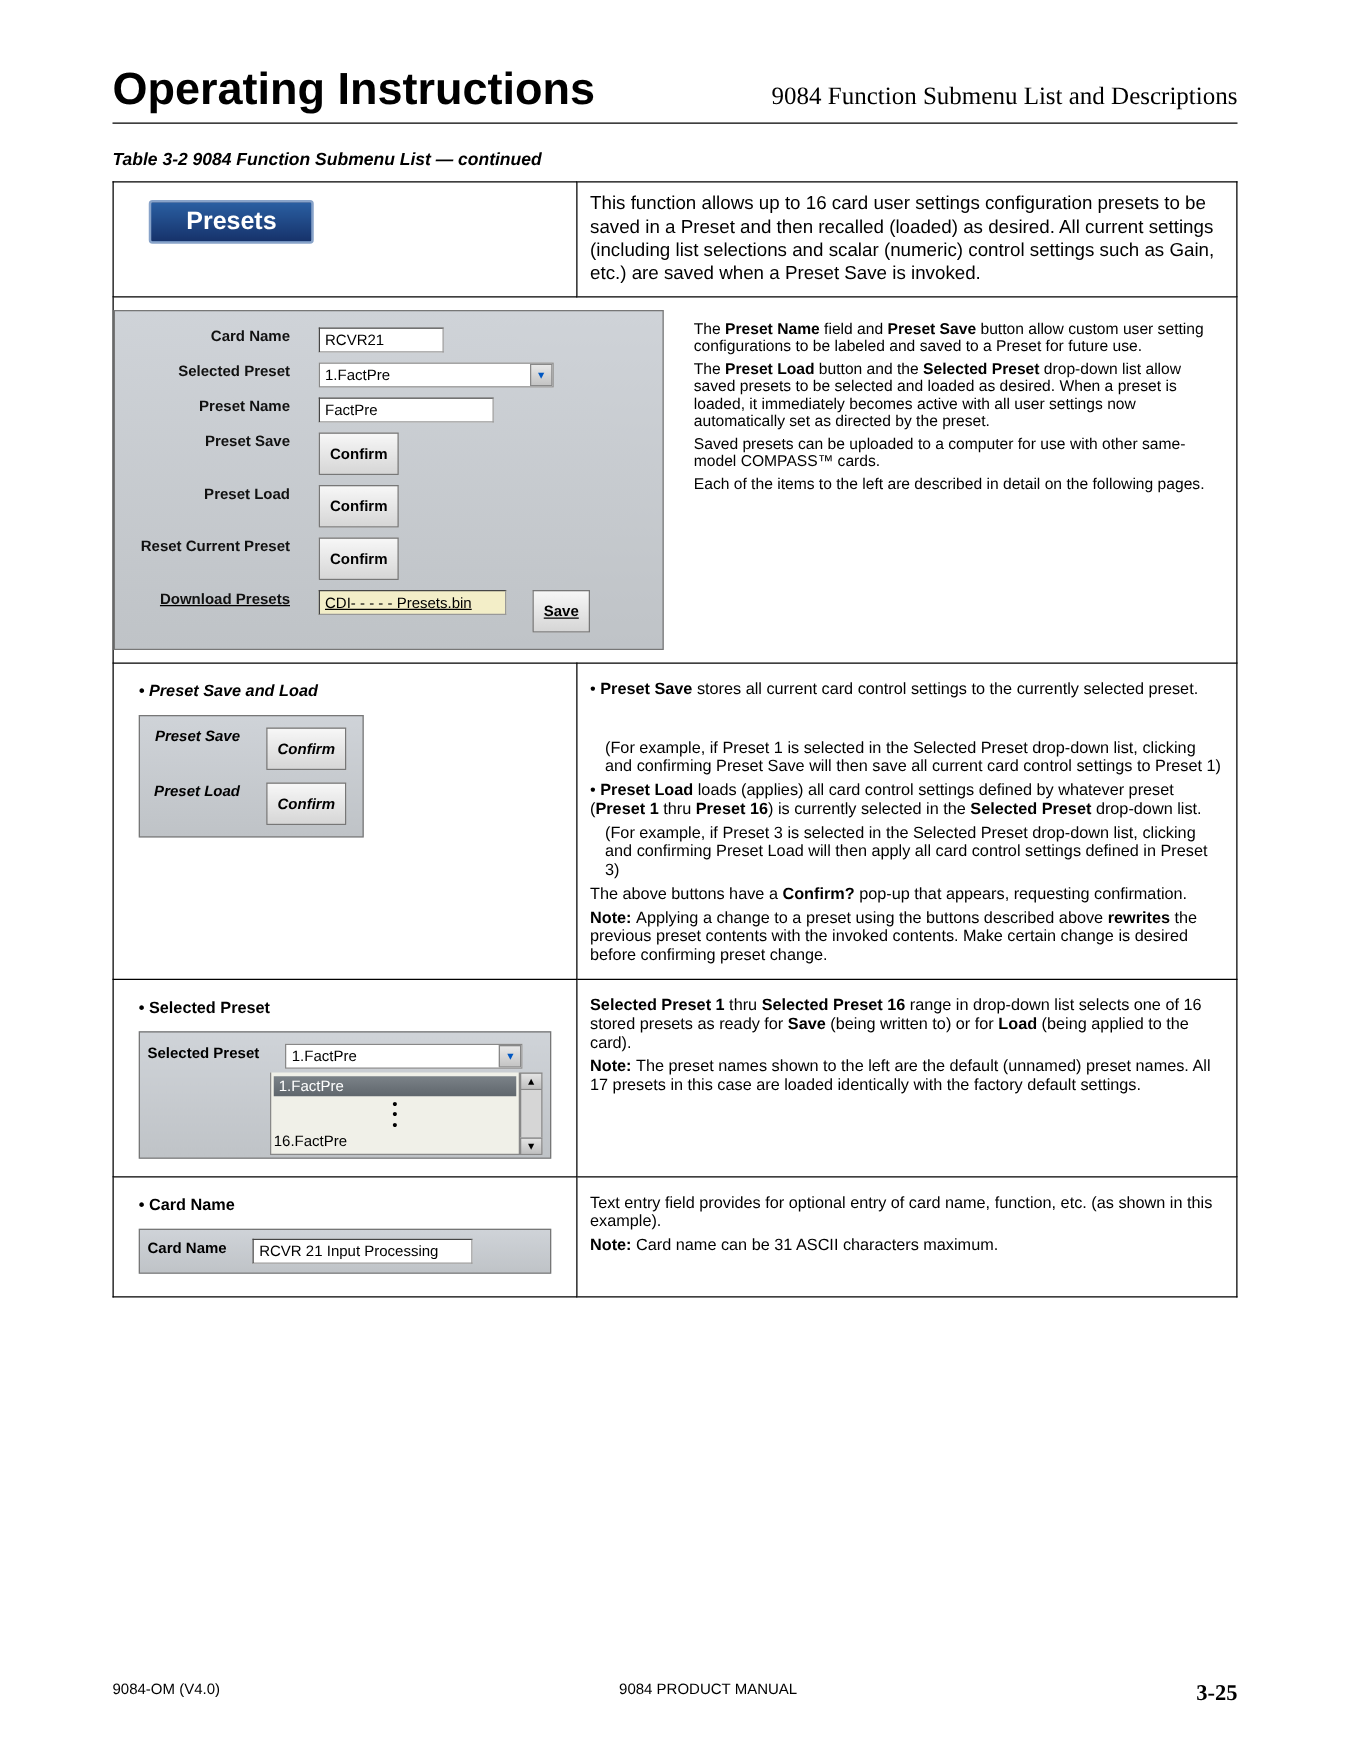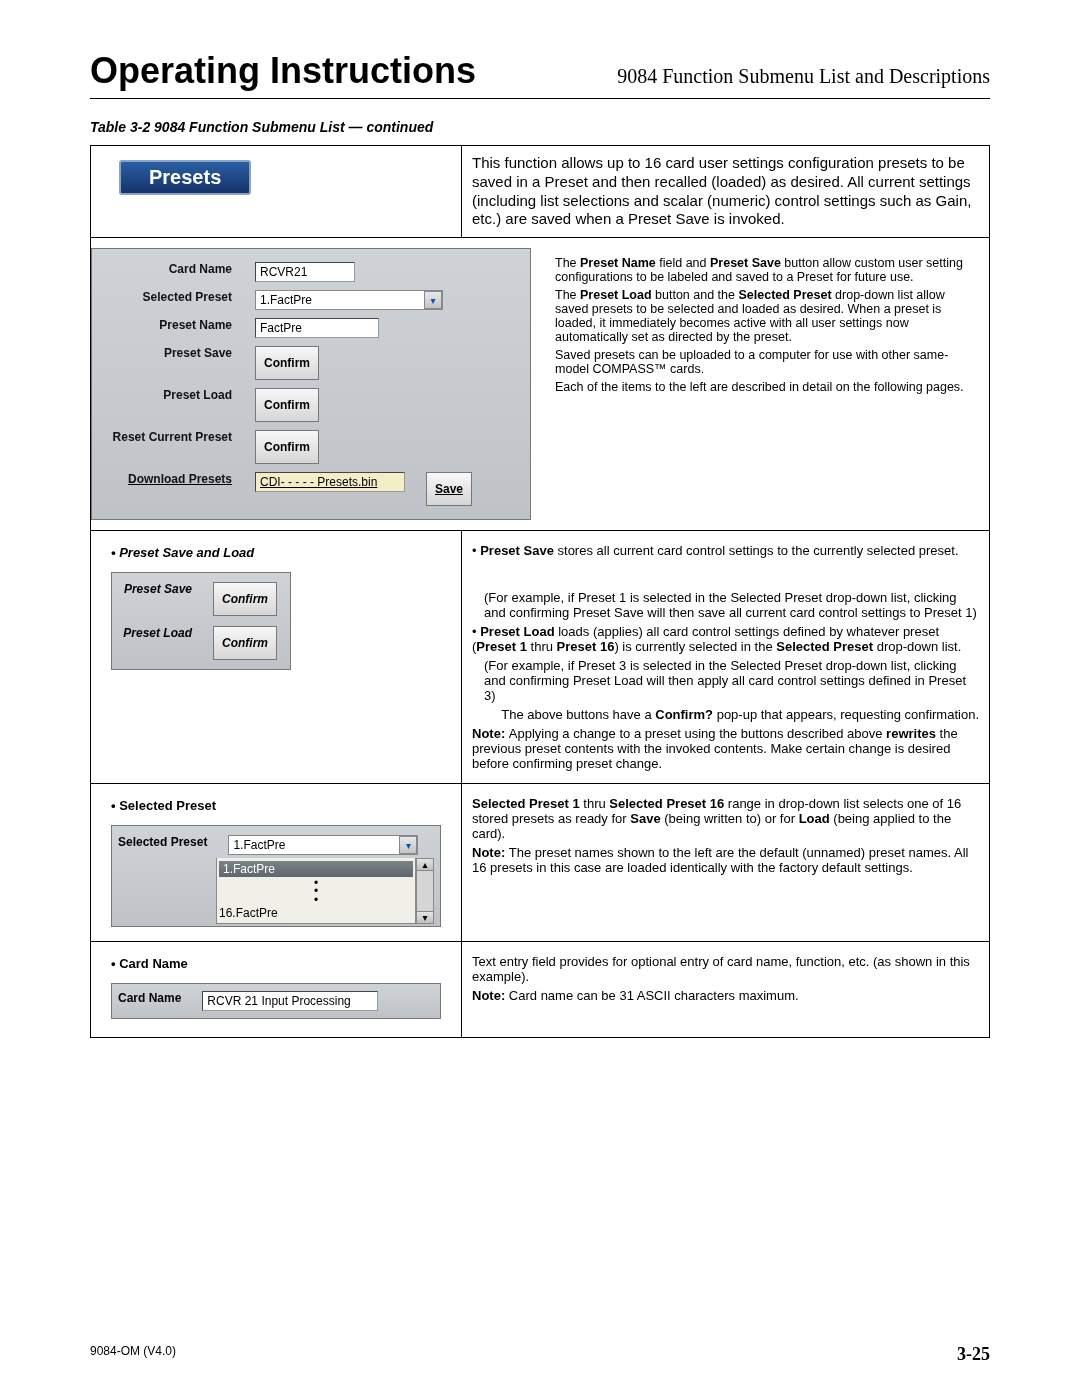--- a/index.html
+++ b/index.html
@@ -176,21 +176,21 @@
             </div>
             <div class="form-row" style="margin-top:8px;">
               <div class="form-label">Selected Preset</div>
               <div class="dropdown" style="width:188px;">
                 <div class="dd-text">1.FactPre</div>
                 <div class="dd-btn">▾</div>
               </div>
             </div>
             <div class="form-row" style="margin-top:8px;">
               <div class="form-label">Preset Name</div>
-              <div class="form-input" style="width:124px;">FactPre</div>
+              <div class="form-input" style="width:140px;">FactPre</div>
             </div>
             <div class="form-row" style="margin-top:8px;">
               <div class="form-label">Preset Save</div>
               <div class="btn">Confirm</div>
             </div>
             <div class="form-row" style="margin-top:8px;">
               <div class="form-label">Preset Load</div>
               <div class="btn">Confirm</div>
             </div>
             <div class="form-row" style="margin-top:8px;">
@@ -232,21 +232,21 @@
             <div class="btn">Confirm</div>
           </div>
         </div>
       </div>
     </td>
     <td class="small text-block">
       <p><span>• </span><b>Preset Save</b><span> stores all current card control settings to the currently selected preset.</span></p>
       <p style="padding-left:12px;margin-top:32px;">(For example, if Preset 1 is selected in the Selected Preset drop-down list, clicking and confirming Preset Save will then save all current card control settings to Preset 1)</p>
       <p><span>• </span><b>Preset Load</b><span> loads (applies) all card control settings defined by whatever preset (</span><b>Preset 1</b><span> thru </span><b>Preset 16</b><span>) is currently selected in the </span><b>Selected Preset</b><span> drop-down list.</span></p>
       <p style="padding-left:12px;">(For example, if Preset 3 is selected in the Selected Preset drop-down list, clicking and confirming Preset Load will then apply all card control settings defined in Preset 3)</p>
-      <p style="text-align:right;"><span>The above buttons have a </span><b>Confirm?</b><span> pop-up that appears, requesting confirmation.</span></p>
+      <p style=""><span>The above buttons have a </span><b>Confirm?</b><span> pop-up that appears, requesting confirmation.</span></p>
       <p><b>Note: </b><span>Applying a change to a preset using the buttons described above </span><b>rewrites</b><span> the previous preset contents with the invoked contents. Make certain change is desired before confirming preset change.</span></p>
     </td>
   </tr>
 
   <tr>
     <td>
       <div style="padding:6px 10px;">
         <div class="bullet-head">• Selected Preset</div>
         <div class="panel" style="margin-top:12px; padding:6px 6px 2px 6px;">
           <div class="form-row">
@@ -269,21 +269,21 @@
                 <div style="flex:1; background:#d6d6d6; border:1px solid #888; border-top:none; border-bottom:none;"></div>
                 <div class="chev">▾</div>
               </div>
             </div>
           </div>
         </div>
       </div>
     </td>
     <td class="small text-block">
       <p><b>Selected Preset 1</b><span> thru </span><b>Selected Preset 16</b><span> range in drop-down list selects one of 16 stored presets as ready for </span><b>Save</b><span> (being written to) or for </span><b>Load</b><span> (being applied to the card).</span></p>
-      <p><b>Note: </b><span style="padding-left:0;">The preset names shown to the left are the default (unnamed) preset names. All 16 presets in this case are loaded identically with the factory default settings.</span></p>
+      <p><b>Note: </b><span style="padding-left:0;">The preset names shown to the left are the default (unnamed) preset names. All 17 presets in this case are loaded identically with the factory default settings.</span></p>
     </td>
   </tr>
 
   <tr>
     <td>
       <div style="padding:6px 10px 10px 10px;">
         <div class="bullet-head">• Card Name</div>
         <div class="panel" style="margin-top:12px; padding:4px 6px;">
           <div class="form-row">
             <div style="font-size:12px; font-weight:bold; padding-right:6px;">Card Name</div>
@@ -296,13 +296,14 @@
       <p>Text entry field provides for optional entry of card name, function, etc. (as shown in this example).</p>
       <p><b>Note: </b><span>Card name can be 31 ASCII characters maximum.</span></p>
     </td>
   </tr>
 </tbody>
   </table>
 
 <div class="footer">
   <span class="left">9084-OM  (V4.0)</span>
   <span class="right">3-25</span>
+  <div class="center">9084 PRODUCT MANUAL</div>
 </div>
 
 </body></html>

